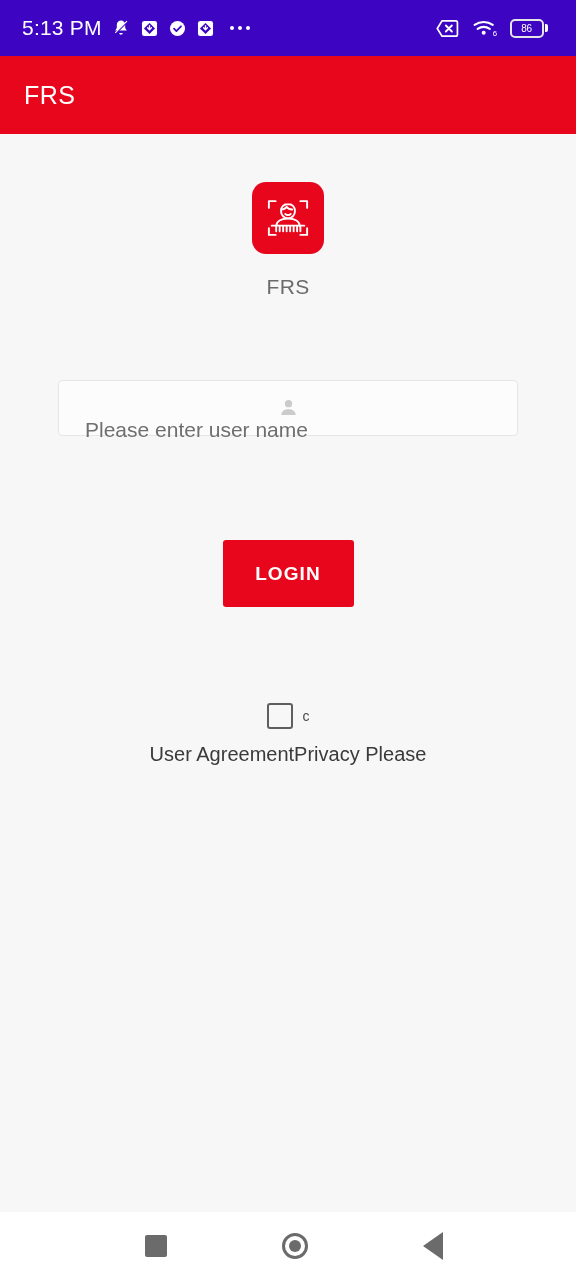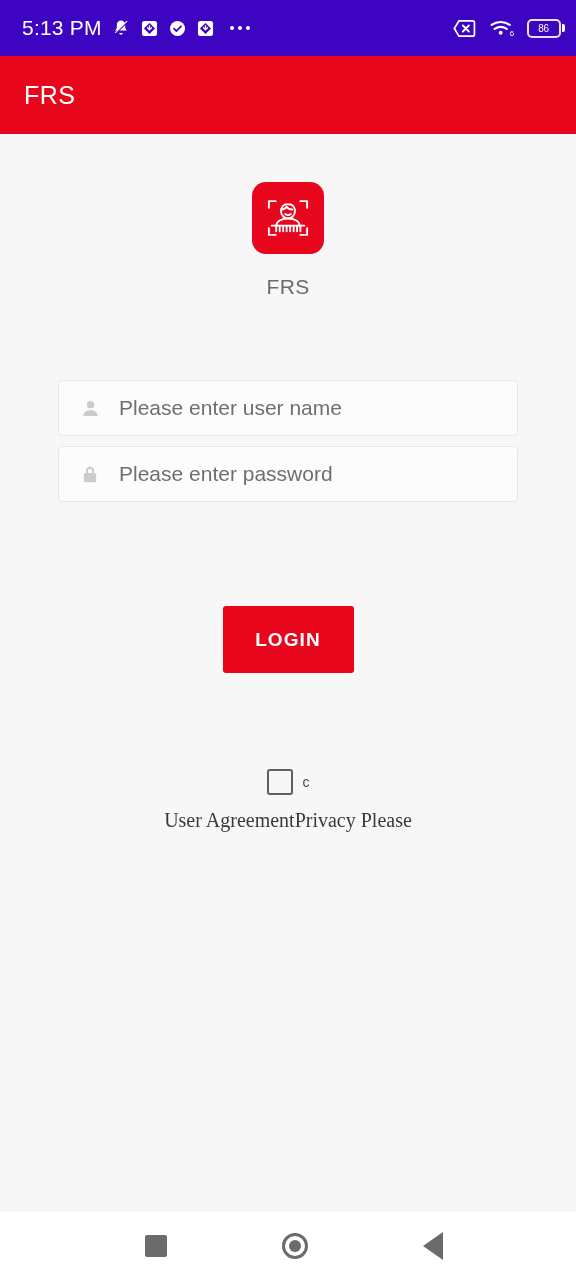--- a/index.html
+++ b/index.html
@@ -15,21 +15,21 @@
     position: relative;
   }
 
   
   .status-bar {
     height: 56px;
     background: #3d05c2;
     display: flex;
     align-items: center;
     justify-content: space-between;
-    padding: 0 11px 0 22px;
+    padding: 0 28px 0 22px;
     box-sizing: border-box;
     color: #ffffff;
   }
   .status-left {
     display: flex;
     align-items: center;
     gap: 9px;
   }
   .status-time {
     font-size: 21px;
@@ -142,20 +142,21 @@
   }
   .field {
     height: 56px;
     background: #fcfcfc;
     border: 1px solid #e6e6e6;
     border-radius: 4px;
     display: flex;
     align-items: center;
     padding: 16px 18px;
     box-sizing: border-box;
+    flex-direction: column;
   }
   .field-icon {
     width: 26px;
     display: flex;
     align-items: center;
     justify-content: center;
     flex: 0 0 auto;
   }
   .field-input {
     border: none;
@@ -208,21 +209,20 @@
   .agree-mini {
     font-size: 14px;
     color: #4a4a4a;
   }
   .links-row {
     margin-top: 14px;
     display: flex;
     justify-content: center;
     font-size: 20px;
     color: #3a3a3a;
-    font-family: Liberation Serif, serif;
   }
   .links-row span {
     cursor: pointer;
   }
 
   
   .nav-bar {
     position: absolute;
     bottom: 0;
     left: 0;
@@ -355,29 +355,20 @@
     <div class="field">
       <span class="field-icon">
         <svg width="21" height="21" viewBox="0 0 24 24" fill="#cbcbcb">
           <circle cx="12" cy="7.6" r="4.2"></circle>
           <path d="M3.8 20.5c0-4.3 3.7-6.6 8.2-6.6s8.2 2.3 8.2 6.6z"></path>
         </svg>
       </span>
       <input class="field-input" type="text" placeholder="Please enter user name" style="">
     </div>
 
-    <div class="field">
-      <span class="field-icon">
-        <svg width="20" height="21" viewBox="0 0 24 24" fill="#cbcbcb">
-          <path d="M7.2 10.2V7.6a4.8 4.8 0 0 1 9.6 0v2.6h-2.2V7.6a2.6 2.6 0 0 0-5.2 0v2.6z"></path>
-          <rect x="4.6" y="10.2" width="14.8" height="11.2" rx="2"></rect>
-        </svg>
-      </span>
-      <input class="field-input" type="password" placeholder="Please enter password" style="">
-    </div>
 
   </div>
 
   <button class="login-button">LOGIN</button>
 
   <div class="agree-row">
     <span class="checkbox"></span>
     <span class="agree-mini">c</span>
   </div>
 

